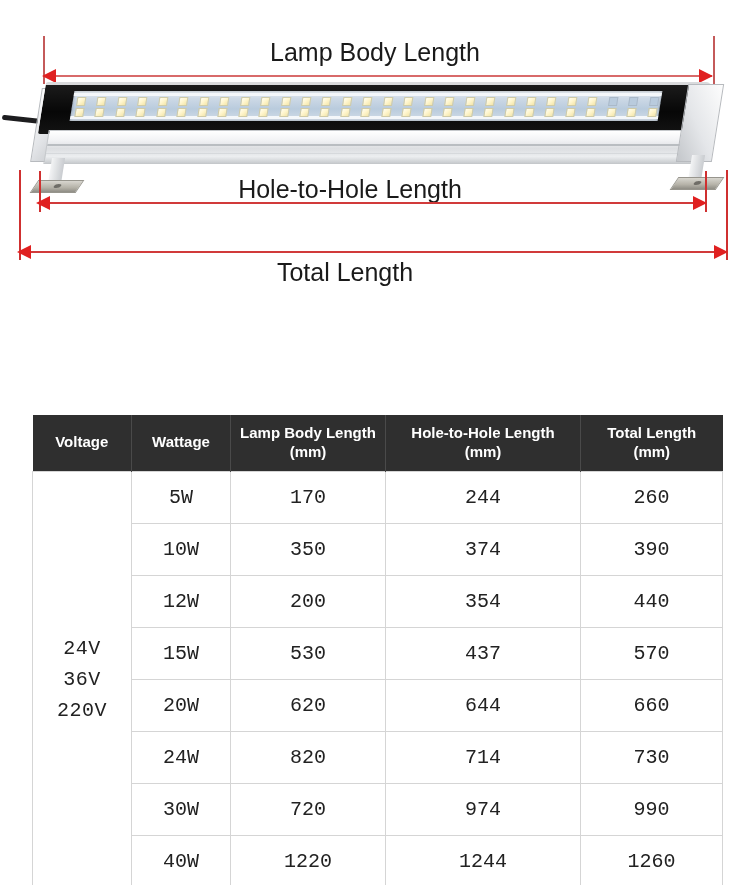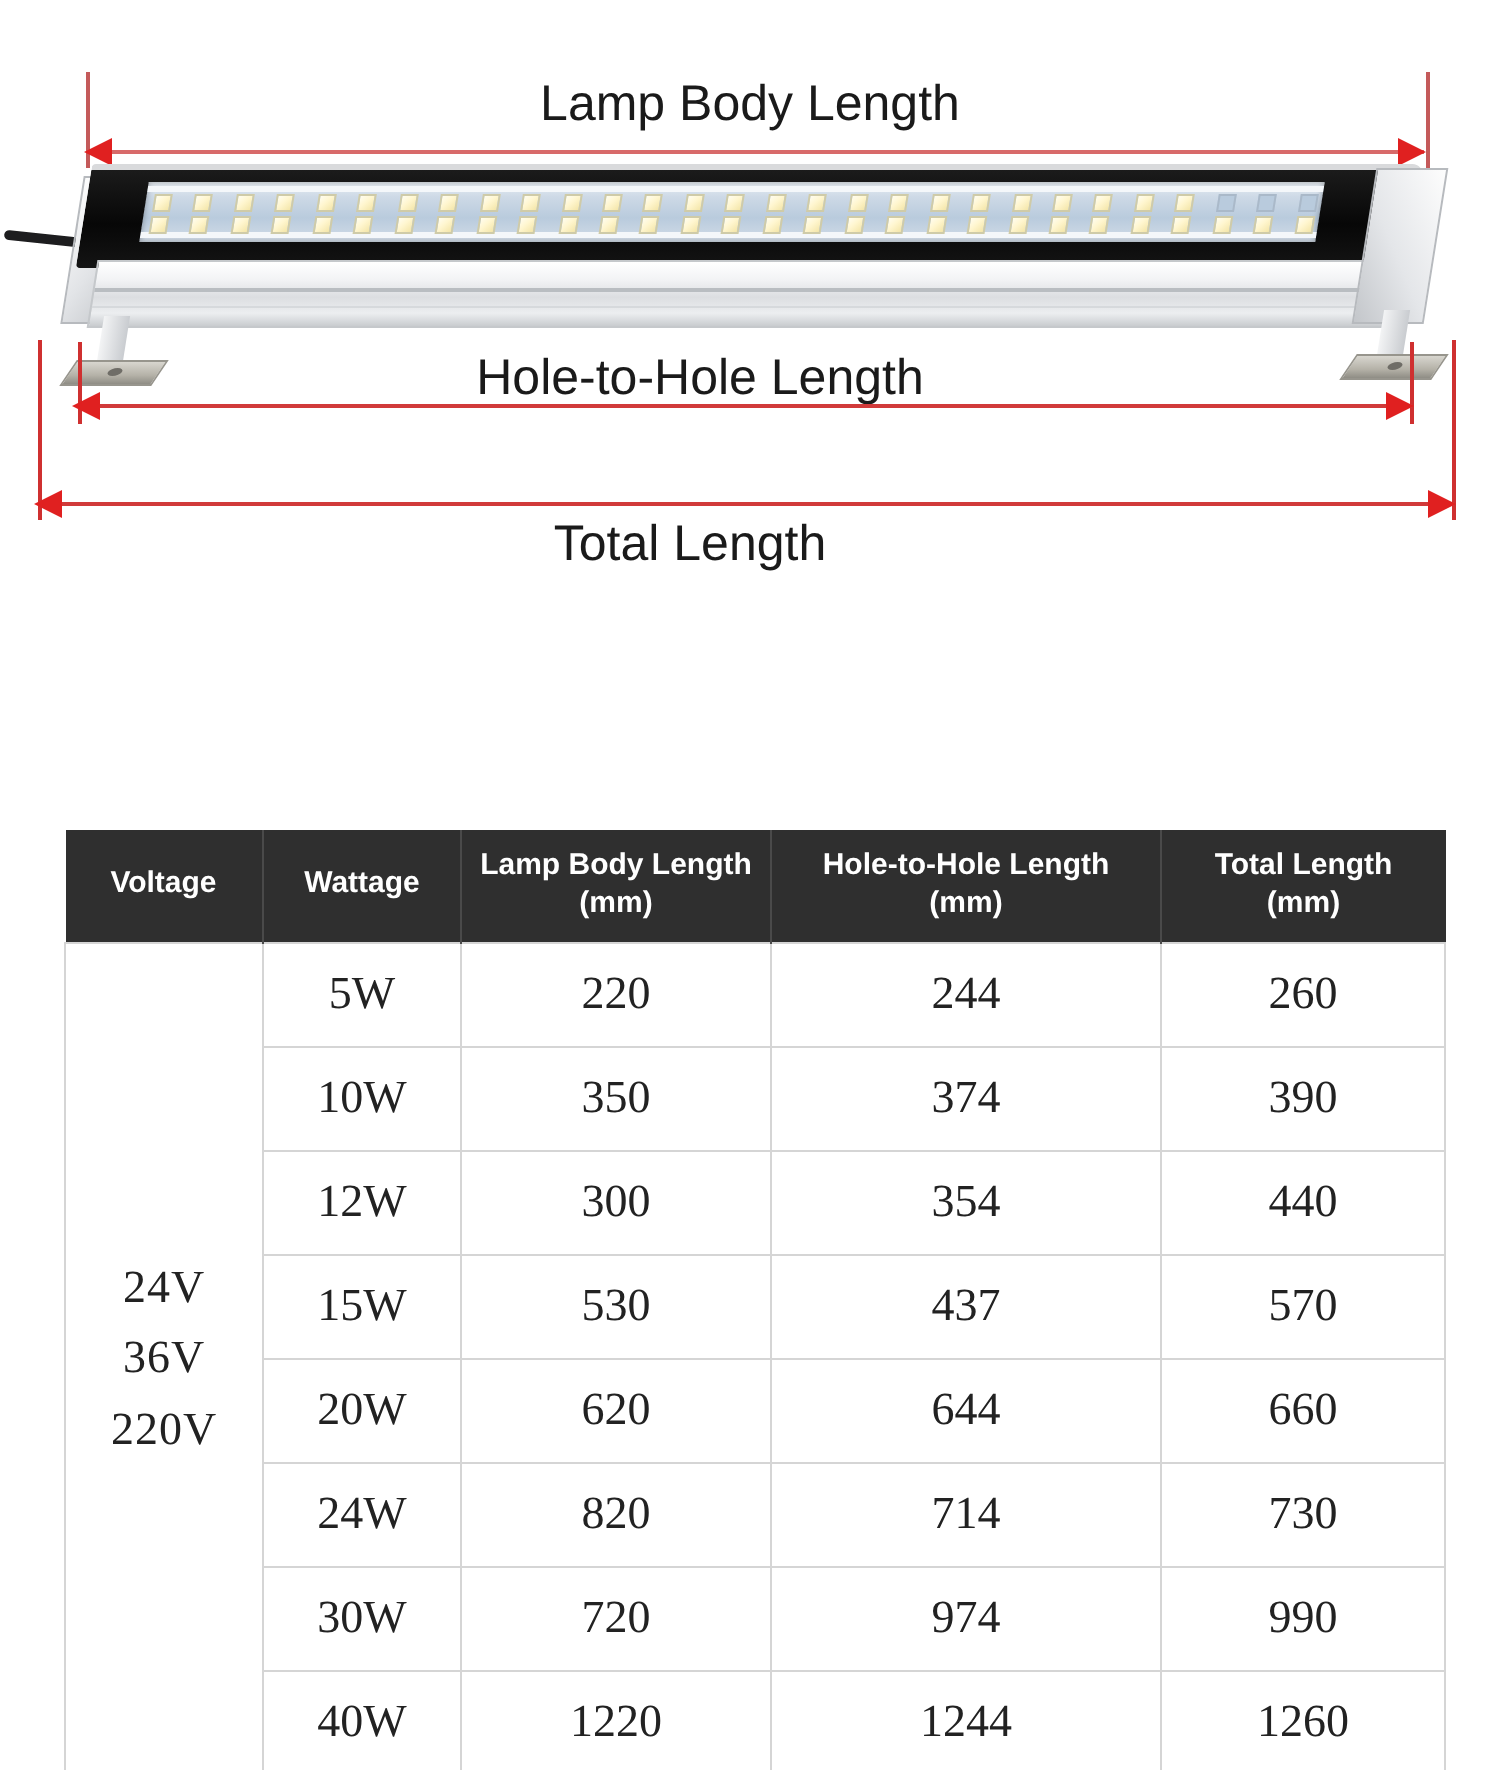--- a/index.html
+++ b/index.html
@@ -263,24 +263,24 @@
     vertical-align: middle;
     font-family: "Liberation Sans", sans-serif;
   }
   table.spec th:last-child { border-right: none; }
 
   table.spec td {
     border: 1px solid #d5d5d5;
     text-align: center;
     vertical-align: middle;
     height: 49px;
-    font-size: 23px;
+    font-size: 20px;
     color: #222222;
     font-weight: 400;
-    font-family: Liberation Serif, serif;
+    font-family: Liberation Mono, monospace;
   }
   td.voltage-cell {
     border-left: 1px solid #d5d5d5;
     border-right: 1px solid #d5d5d5;
     border-top: none;
     border-bottom: 1px solid #d5d5d5;
     color: #e01b1b;
     font-size: 26px;
     font-weight: bold;
     line-height: 1.55;
@@ -450,33 +450,33 @@
       </tr>
     </thead>
     <tbody id="spec-body">
         <tr>
           <td class="voltage-cell" rowspan="8">
             <span class="volt-line">24V</span>
             <span class="volt-line">36V</span>
             <span class="volt-line">220V</span>
           </td>
           <td>5W</td>
-          <td>220</td>
+          <td>170</td>
           <td>244</td>
           <td>260</td>
         </tr>
         <tr>
           <td>10W</td>
           <td>350</td>
           <td>374</td>
           <td>390</td>
         </tr>
         <tr>
           <td>12W</td>
-          <td>300</td>
+          <td>200</td>
           <td>354</td>
           <td>440</td>
         </tr>
         <tr>
           <td>15W</td>
           <td>530</td>
           <td>437</td>
           <td>570</td>
         </tr>
         <tr>

